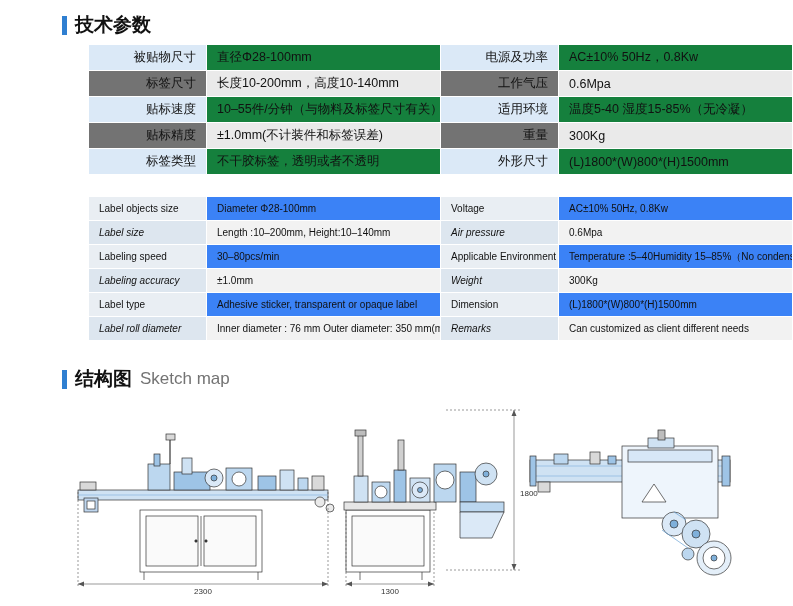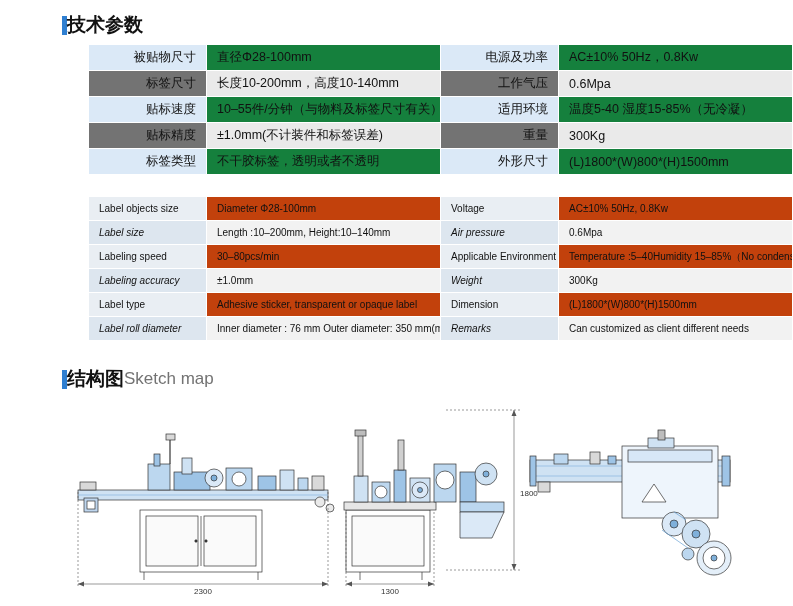--- a/index.html
+++ b/index.html
@@ -5,21 +5,21 @@
   html,body{margin:0;padding:0;}
   body{
     width:793px;height:606px;
     background:#ffffff;
     font-family:"Liberation Sans", sans-serif;
     color:#222;
     overflow:hidden;
     position:relative;
   }
   .section-title{
-    display:flex;align-items:center;
+    display:flex;align-items:center;gap:8px;
     font-size:19px;font-weight:bold;color:#111;
   }
   .title-bar{
     width:5px;height:19px;background:#2f7fd1;display:inline-block;
   }
   .title-en{font-size:17px;font-weight:normal;color:#737373;margin-left:0;}
 
   #spec-title{position:absolute;left:62px;top:12px;}
   #sketch-title{position:absolute;left:62px;top:366px;}
 
@@ -48,21 +48,21 @@
   #cn-table tr.alt td.key{background:#737373;}
   #cn-table tr.alt td.val{background:#eaeaea;}
 
   
   #en-table{left:88px;top:196px;width:620px;}
   #en-table td{font-size:10px;height:23px;}
   #en-table td.key{
     background:#e9eef3;color:#111;text-align:left;width:97px;
   }
   #en-table td.val{
-    background:#c2410c;color:#111;text-align:left;width:213px;
+    background:#3b82f6;color:#111;text-align:left;width:213px;
   }
   #en-table tr.alt td.key{background:#dde6ef;font-style:italic;}
   #en-table tr.alt td.val{background:#f2f2f2;}
 
   #sketch{
     position:absolute;left:62px;top:398px;width:680px;height:200px;
   }
   .dim-label{
     font-size:8px;fill:#333;font-family:"Liberation Sans",sans-serif;
   }

